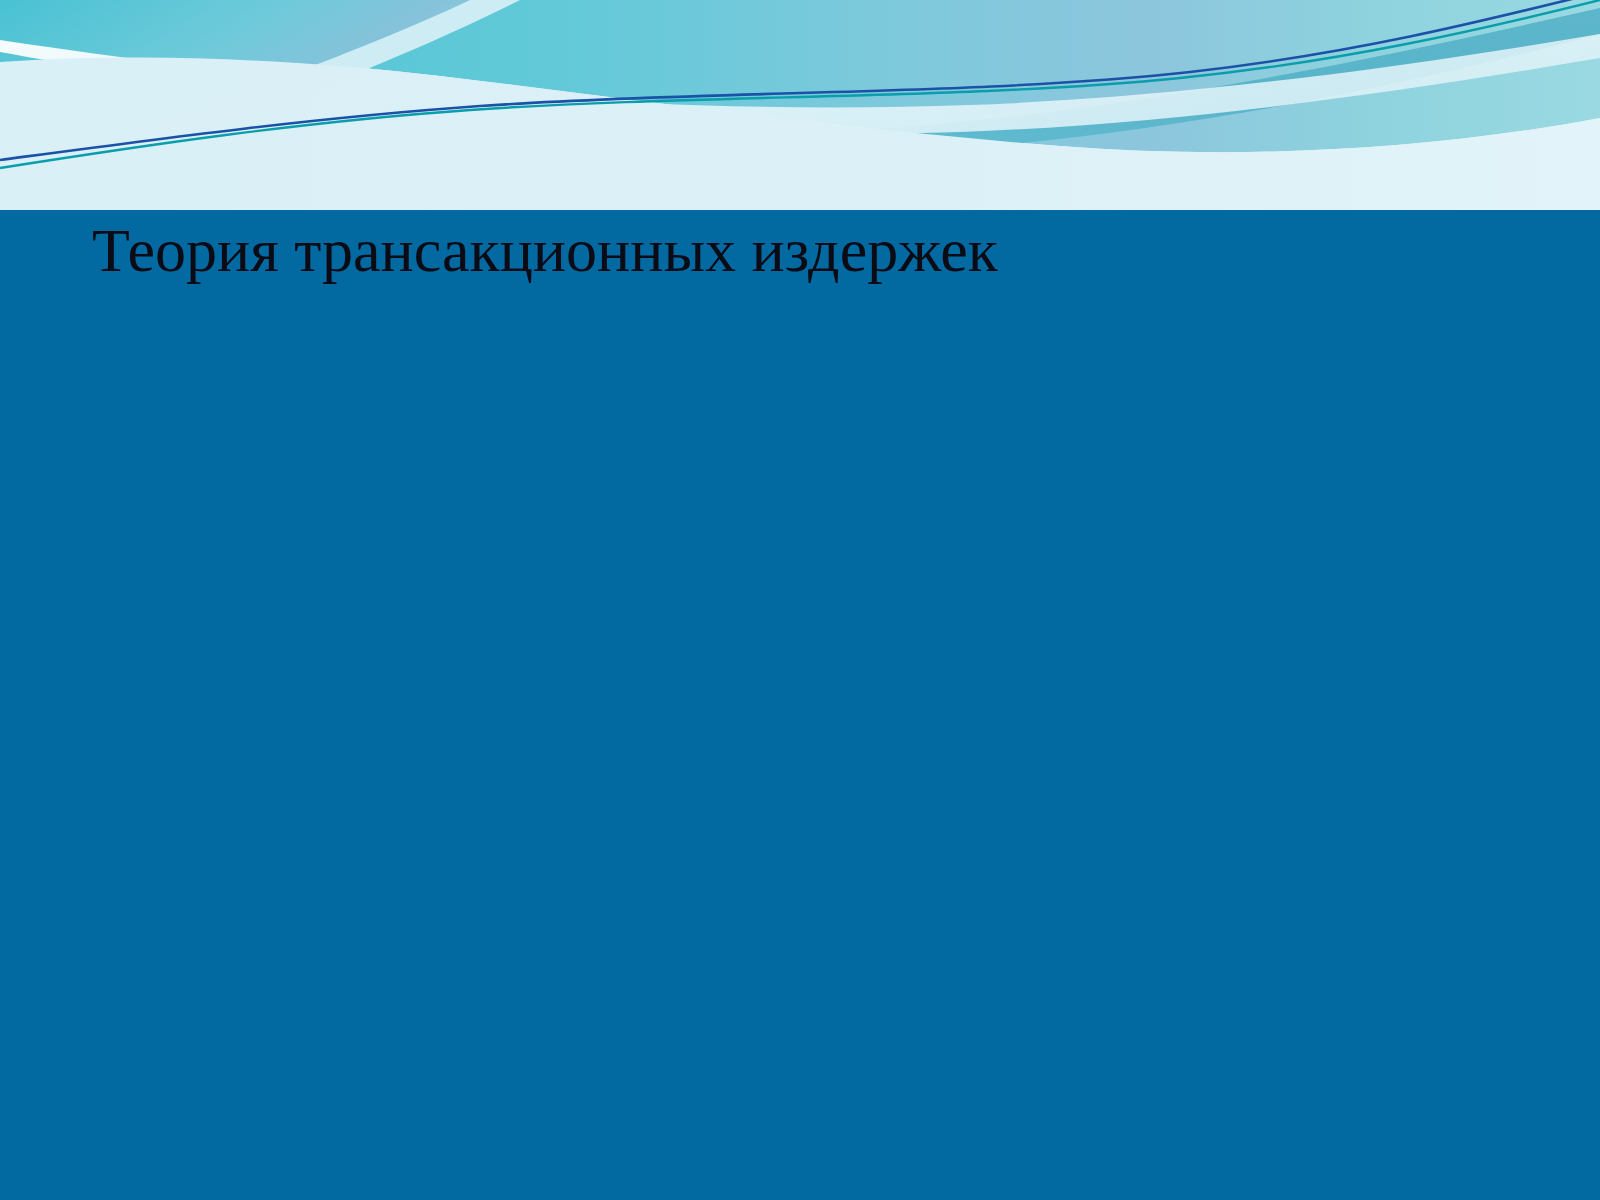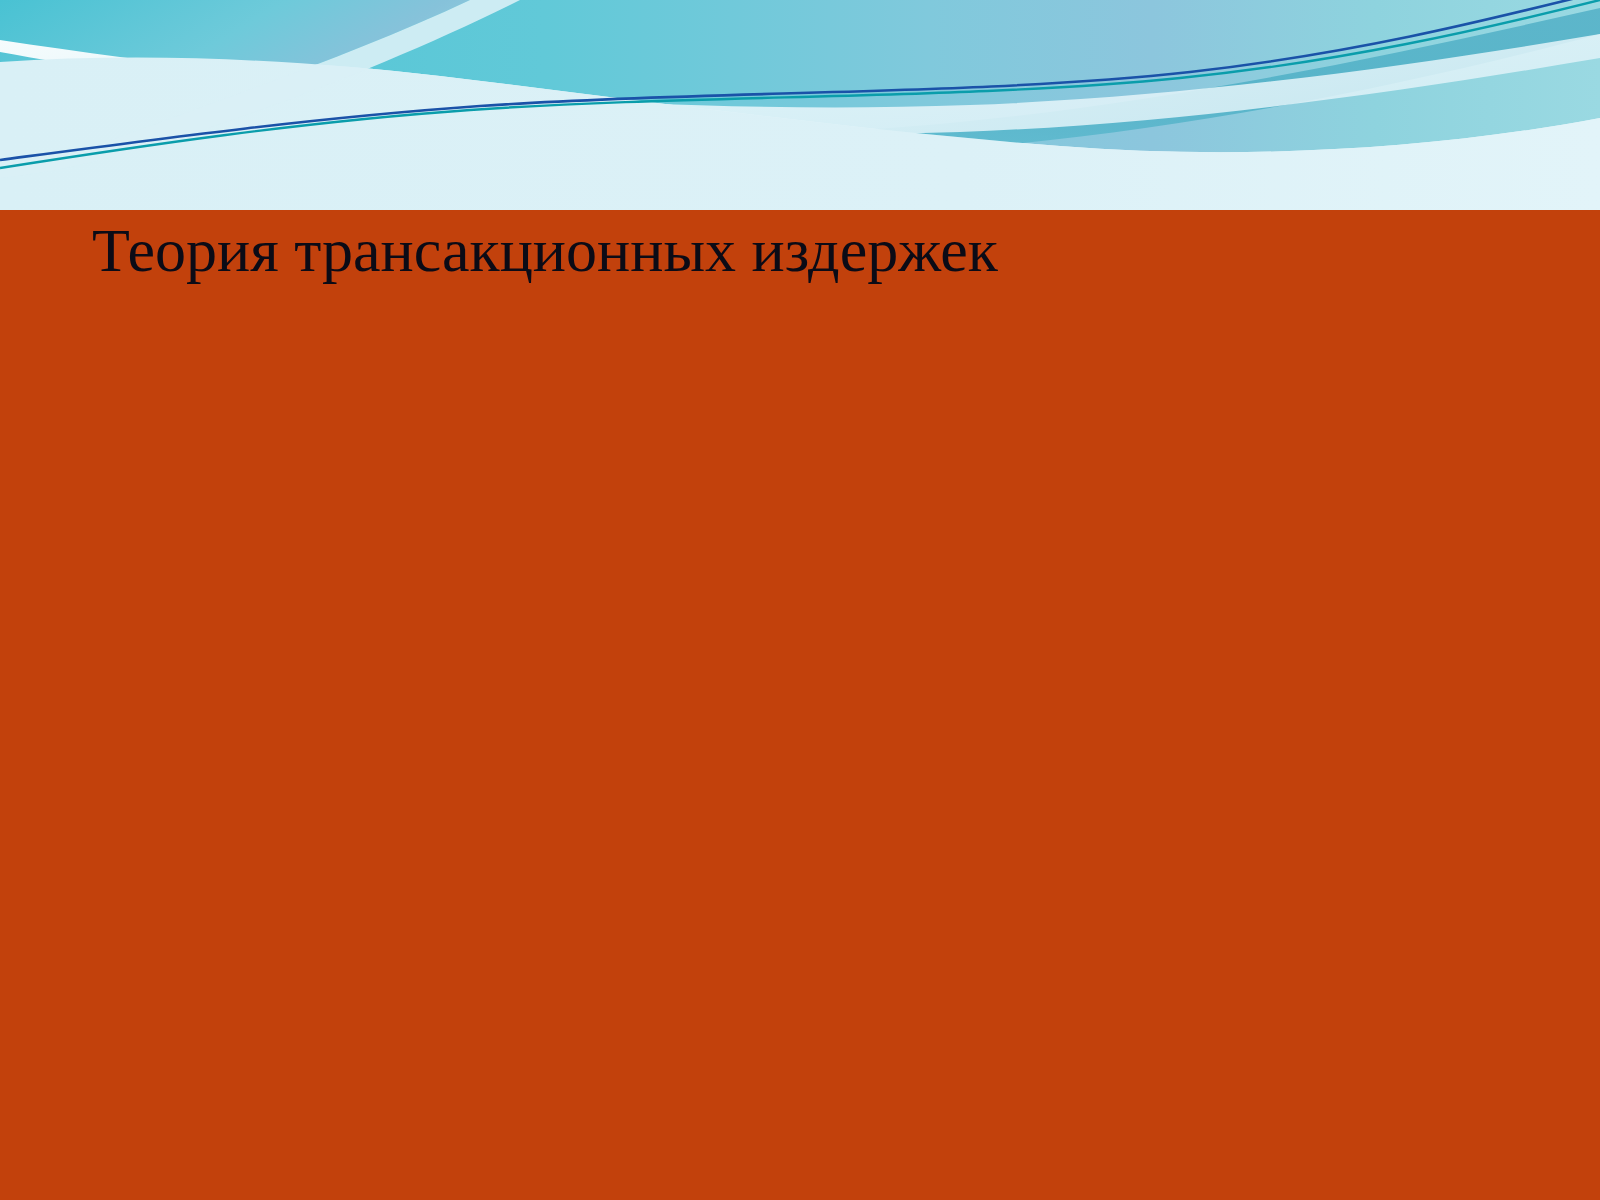--- a/index.html
+++ b/index.html
@@ -10,21 +10,21 @@
     height: 1200px;
     overflow: hidden;
   }
   body {
     font-family: "Liberation Serif", serif;
   }
   #slide {
     position: relative;
     width: 1600px;
     height: 1200px;
-    background: #c2410c;
+    background: #0369a1;
   }
   #slide-background-art {
     position: absolute;
     left: 0;
     top: 0;
     width: 1600px;
     height: 210px;
     display: block;
   }
   #slide-title {

